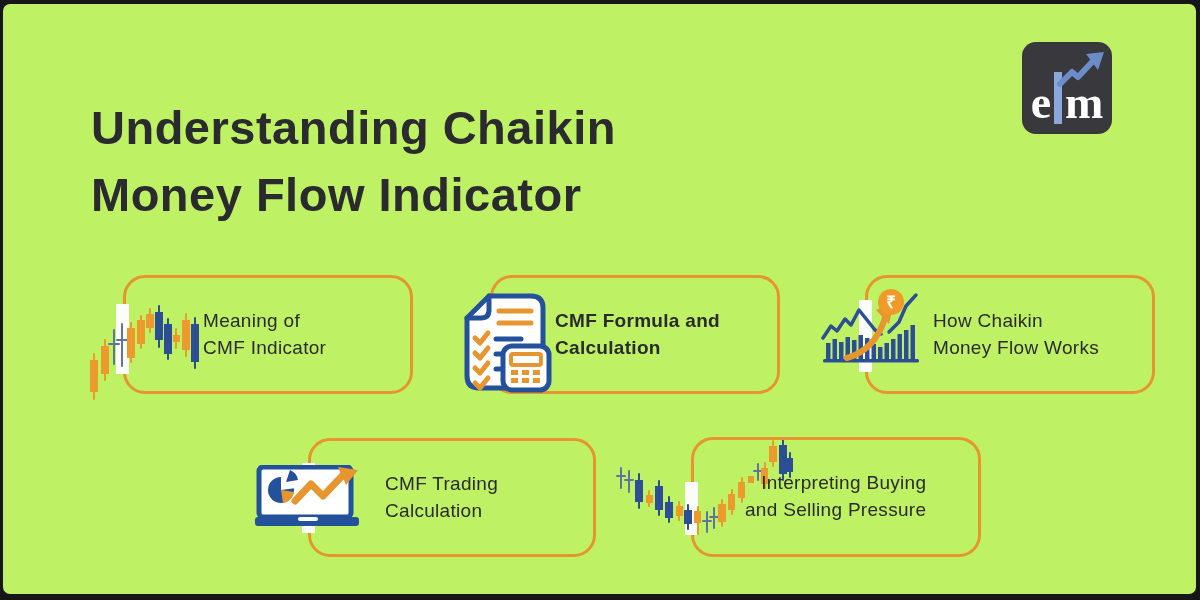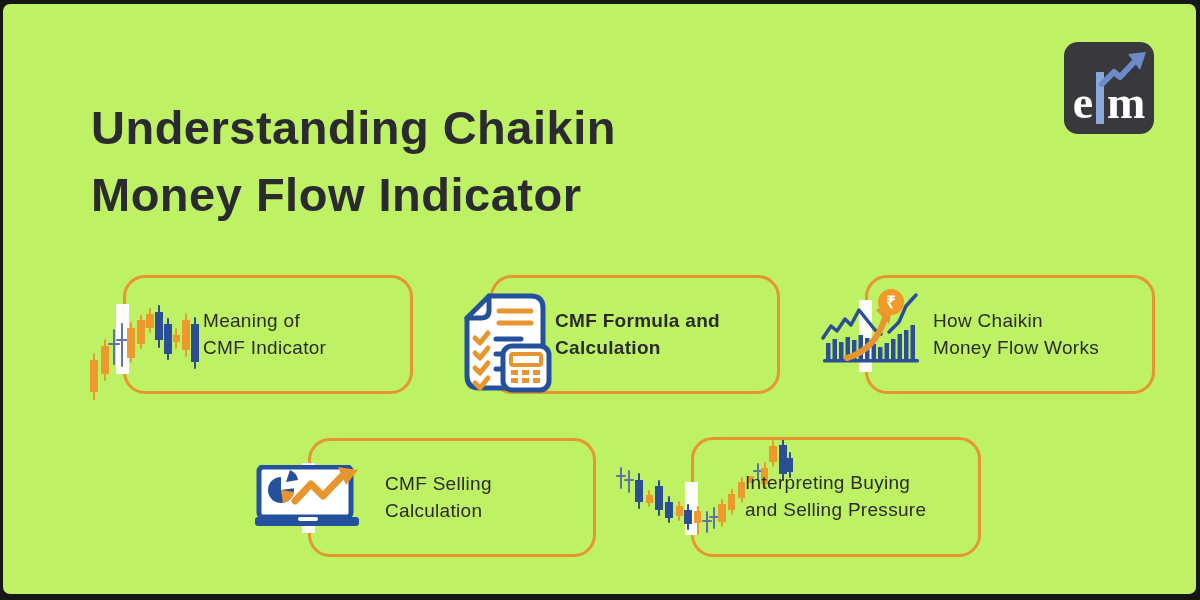--- a/index.html
+++ b/index.html
@@ -3,21 +3,21 @@
 <meta charset="utf-8">
 <style>
   html,body{margin:0;padding:0;}
   body{width:1200px;height:600px;font-family:"Liberation Sans",sans-serif;background:#161616;position:relative;overflow:hidden;}
   .frame{position:absolute;inset:0;background:#161616;}
   .canvas{position:absolute;left:3px;top:4px;right:4px;bottom:6px;background:#bef264;border-radius:7px;overflow:hidden;}
   
   .title{position:absolute;left:88px;top:90px;color:#2B2A2E;font-weight:800;font-size:47px;line-height:67px;letter-spacing:.5px;}
   .title div{white-space:nowrap;}
   
-  .logo{position:absolute;left:1061px;top:38px;width:90px;height:92px;background:#39383C;border-radius:14px;}
+  .logo{position:absolute;left:1019px;top:38px;width:90px;height:92px;background:#39383C;border-radius:14px;}
   .logo-text{position:absolute;left:0;right:0;bottom:8px;text-align:center;font-family:"Liberation Serif",serif;font-weight:700;font-size:46px;color:#FFFFFF;line-height:1;}
   .logo-l{display:inline-block;width:8px;height:52px;background:#8BA7DC;vertical-align:-6px;margin:0 3px;}
   .logo-arrow{position:absolute;left:34px;top:8px;}
   
   .card{position:absolute;border:3px solid #E6952F;border-radius:22px;box-sizing:border-box;background:transparent;}
   .card-label{position:absolute;color:#2B2A2E;font-size:19px;line-height:26.5px;font-weight:500;letter-spacing:.3px;white-space:nowrap;}
   .patch{position:absolute;background:#FCFCFB;}
   .icon{position:absolute;}
 </style>
 </head>
@@ -145,21 +145,21 @@
       <rect x="0" y="52" width="104" height="9" rx="3" fill="#24519B"></rect>
       <rect x="43" y="52" width="20" height="4" rx="2" fill="#FCFCFB"></rect>
       <circle cx="26" cy="25" r="13" fill="#24519B"></circle>
       <path d="M26,25 L26,10 A15,15 0 0 1 41,23 Z" fill="#FFFFFF"></path>
       <path d="M31,17 L35,5 A13,13 0 0 1 43,15 Z" fill="#24519B"></path>
       <path d="M26,25 L39,27 A13,13 0 0 1 28,38 Z" fill="#E6952F"></path>
       <polyline points="40,36 56,19 68,31 88,10" fill="none" stroke="#E6952F" stroke-width="7" stroke-linecap="round" stroke-linejoin="round"></polyline>
       <polygon points="83,2 103,5 91,20" fill="#E6952F"></polygon>
     </svg>
     <div class="card-label" style="left:382px;top:467px;">
-      <div>CMF Selling</div>
+      <div>CMF Trading</div>
       <div>Calculation</div>
     </div>
 
     <div class="card" style="left:688px;top:433px;width:290px;height:120px;"></div>
     <div class="patch" style="left:682px;top:478px;width:13px;height:53px;"></div>
     <svg class="icon" style="left:610px;top:436px;" width="180" height="112" viewBox="0 0 180 112">
       <g stroke-linecap="round">
         <line x1="8" y1="28" x2="8" y2="48" stroke="#5F749E" stroke-width="2"></line>
           <line x1="4" y1="36" x2="12" y2="36" stroke="#5F749E" stroke-width="2"></line>
         <line x1="16" y1="31" x2="16" y2="52" stroke="#5F749E" stroke-width="2"></line>
@@ -194,19 +194,19 @@
         <line x1="152" y1="23" x2="152" y2="48" stroke="#EC9A2B" stroke-width="2"></line>
           <rect x="148" y="28" width="7" height="16" fill="#EC9A2B"></rect>
         <line x1="160" y1="1" x2="160" y2="26" stroke="#EC9A2B" stroke-width="2"></line>
           <rect x="156" y="6" width="8" height="16" fill="#EC9A2B"></rect>
         <line x1="170" y1="0" x2="170" y2="40" stroke="#2B4E95" stroke-width="2"></line>
           <rect x="166" y="5" width="8" height="29" fill="#2B4E95"></rect>
         <line x1="177" y1="13" x2="177" y2="37" stroke="#2B4E95" stroke-width="2"></line>
           <rect x="174" y="18" width="6" height="14" fill="#2B4E95"></rect>
       </g>
     </svg>
-    <div class="card-label" style="left:742px;top:466px;">
+    <div class="card-label" style="left:742px;top:466px;text-align:right;">
       <div>Interpreting Buying</div>
       <div>and Selling Pressure</div>
     </div>
 
   </div>
 </div>
 
 </body></html>

